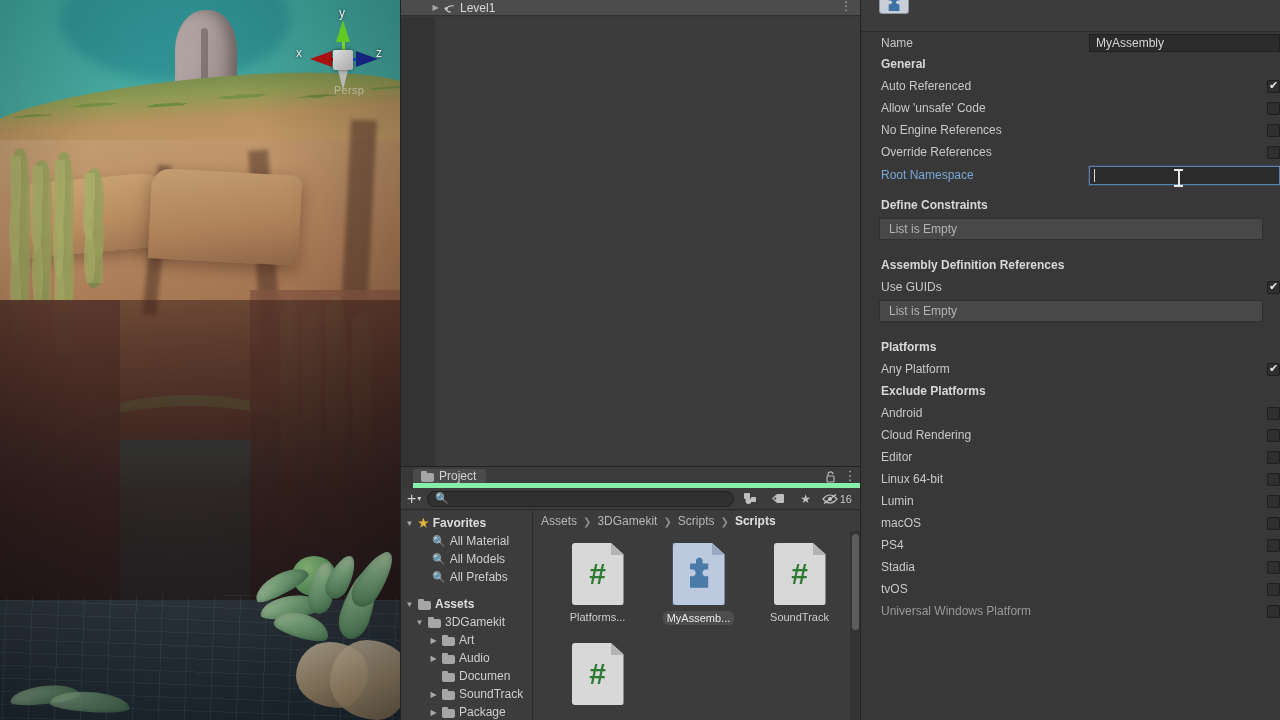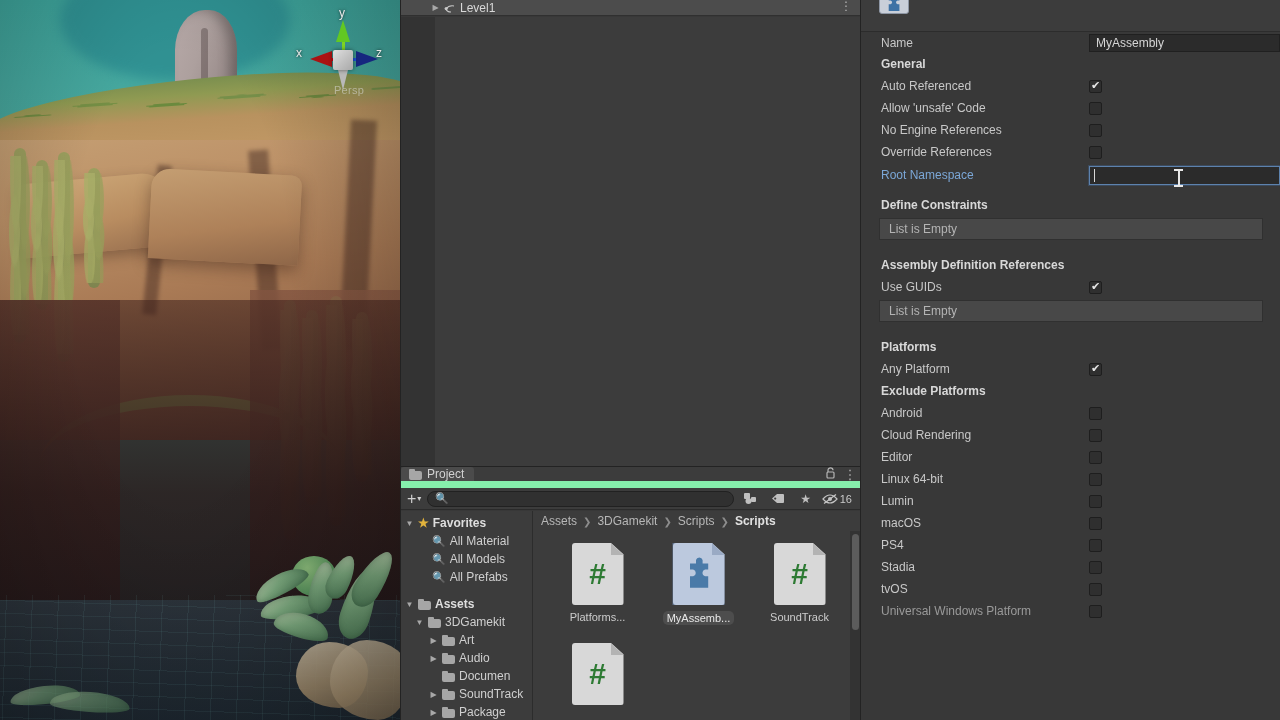--- a/index.html
+++ b/index.html
@@ -153,22 +153,23 @@
   .gz-cone { position:absolute; width:0; height:0; }
   .gz-arm { position:absolute; background:#b5b5b5; }
   .persp-text {
     position:absolute; left:14px; top:76px; width:70px; text-align:center;
     color: rgba(220,220,220,.55); font-size:11px; letter-spacing:.3px;
   }
 
   
   .panel { position:absolute; background:#383838; }
   .panel-tab-bar {
-    height: 21px; background: #3c3c3c; display:flex; align-items:flex-start;
-    border-bottom: 7px solid #86efac;
+    height: 21px; background: #3c3c3c; display:flex; align-items:flex-end;
+    border-bottom: 5px solid #86efac;
+    margin-left: 12px;
   }
   .panel-tab {
     display:flex; align-items:center; gap:5px;
     padding: 0 10px 0 8px; background:#4b4b4b;
     font-size: 12px; color:#d2d2d2;
     border-top-left-radius:3px; border-top-right-radius:3px;
   }
   .tab-spacer { flex:1; }
   .tab-btn {
     display:flex; align-items:center; justify-content:center;
@@ -317,21 +318,21 @@
     position:relative; height:32px; background:#3c3c3c;
     border-bottom:1px solid #2c2c2c;
   }
   #insp-header-icon {
     position:absolute; left:18px; top:-12px; width:30px; height:26px;
     background:#c9cfd9; border:1px solid #8e97a5; border-radius:3px;
     display:flex; align-items:flex-end; justify-content:center; overflow:hidden;
   }
   #insp-body { position:relative; padding: 0; }
   .row {
-    display:flex; align-items:center; height:22px; padding-left:20px;
+    display:flex; align-items:center; height:22px; padding-left:20px;justify-content:space-between;
   }
   .row-label { width:208px; font-size:12px; color:#c8c8c8; }
   .row-label.link { color:#7ba7d7; }
   .section-head {
     height:22px; display:flex; align-items:center; padding-left:20px;
     font-size:12px; font-weight:bold; color:#d8d8d8;
   }
   .cb {
     width:13px; height:13px; background:#2f2f2f;
     border:1px solid #1e1e1e; border-radius:2px;

